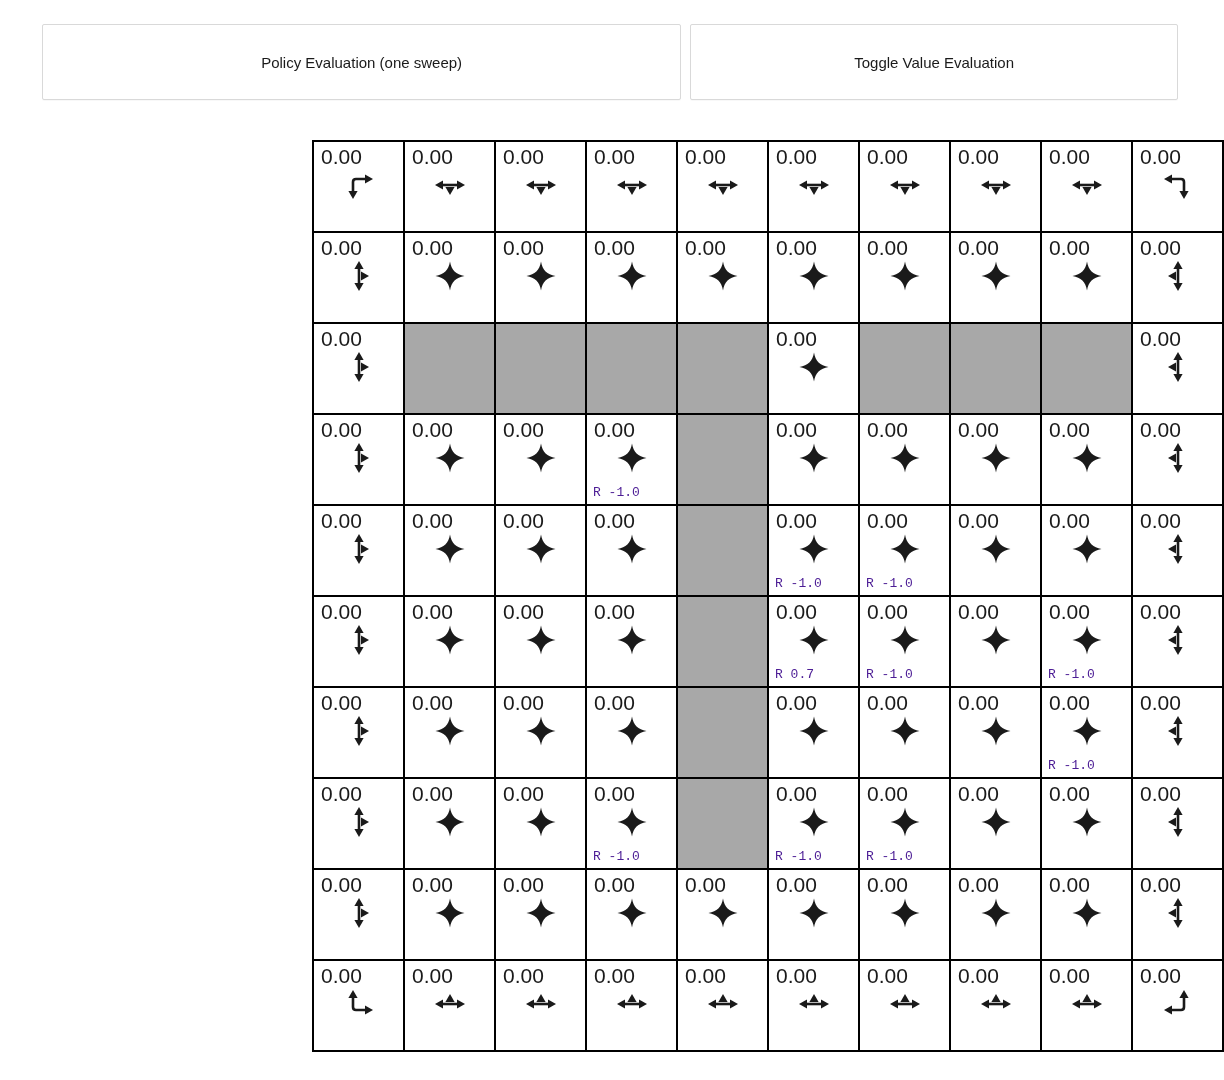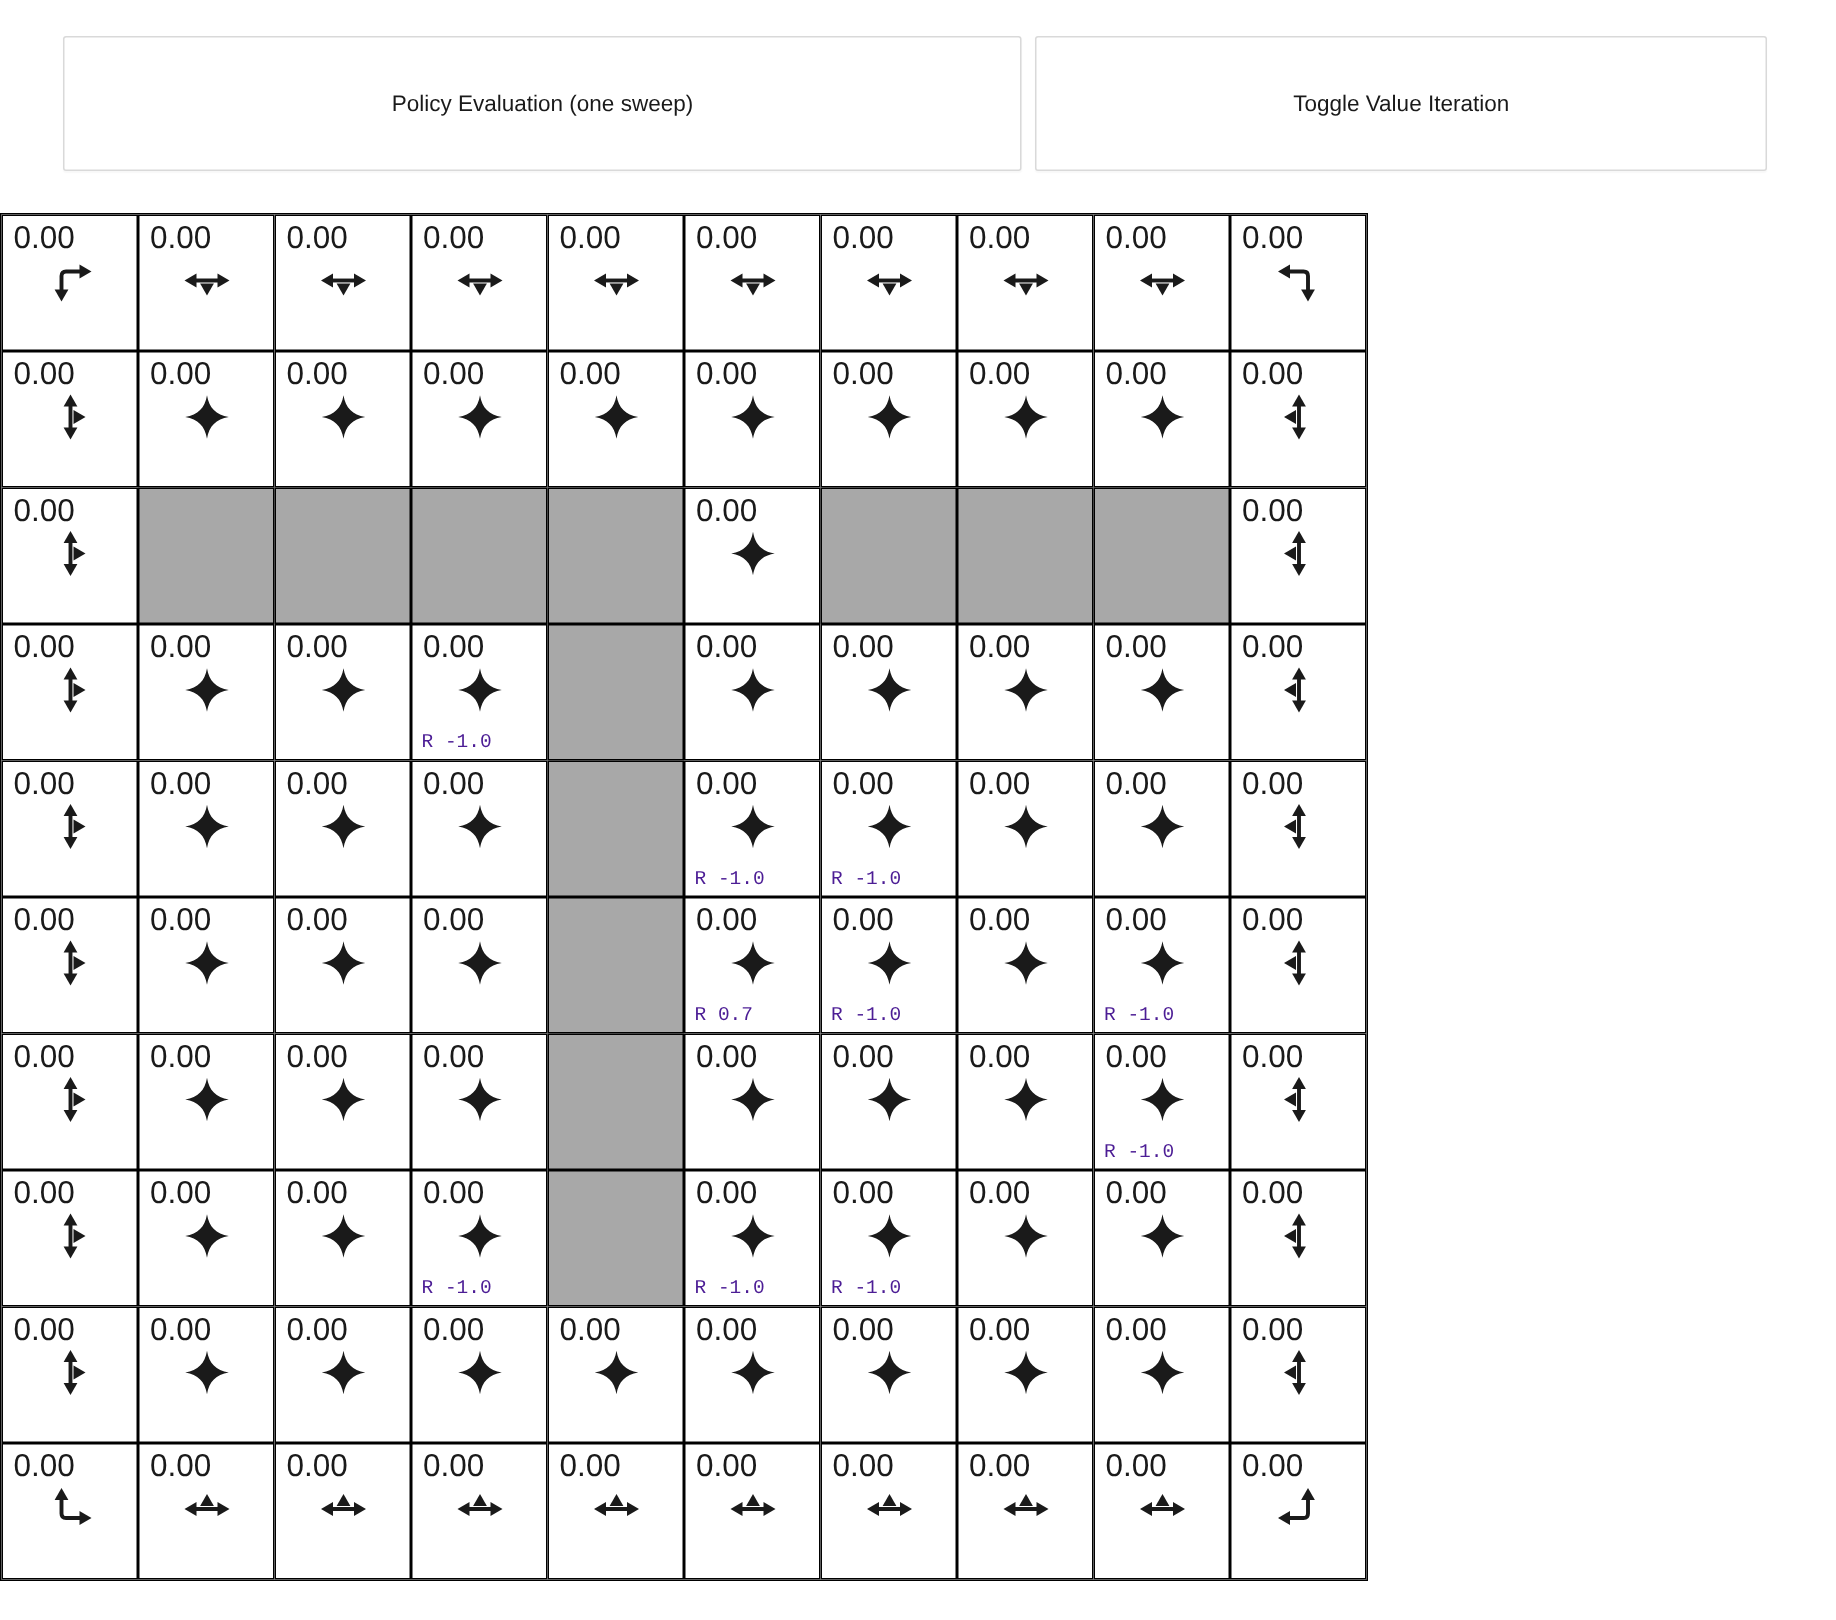--- a/index.html
+++ b/index.html
@@ -1,42 +1,42 @@
 <!DOCTYPE html>
 <html style="--wall: #a8a8a8; --btn-border: #d9d9d9;"><head>
 <meta charset="utf-8">
 <style>
   html,body{margin:0;padding:0;background:#ffffff;}
   body{width:1224px;height:1080px;font-family:"Liberation Sans",sans-serif;overflow:hidden;}
 
   
   .toolbar{display:flex;gap:9px;padding:24px 46px 0 42px;}
   .btn{
-    flex:1;height:90px;background:#ffffff;
+    flex:1;height:76px;background:#ffffff;
     border:1px solid var(--btn-border,#d9d9d9);border-radius:2px;
     font-family:"Liberation Sans",sans-serif;font-size:15px;color:#1a1a1a;
     cursor:pointer;box-shadow:0 1px 1px rgba(0,0,0,0.03);
   }
   .btn.wide{flex:1.32;}
 
   
-  .grid-wrap{margin-top:28px;display:flex;justify-content:flex-start;}
+  .grid-wrap{margin-top:40px;display:flex;justify-content:flex-end;}
   .grid{display:grid;grid-template-columns:repeat(10,91px);grid-auto-rows:91px;border:1px solid #000;}
   .cell{position:relative;border:1px solid #000;background:#ffffff;box-sizing:border-box;}
   .cell.wall{background:var(--wall,#a8a8a8);}
   .value{position:absolute;top:3px;left:7px;font-size:21px;color:#1a1a1a;}
   .arrow{position:absolute;top:26px;left:50%;transform:translateX(-50%);width:34px;height:34px;}
   .reward{position:absolute;bottom:4px;left:6px;font-size:13px;color:#4c1d95;font-family:Liberation Mono, monospace;}
 </style>
 </head>
 <body>
 
 <div class="toolbar">
   <button class="btn wide">Policy Evaluation (one sweep)</button>
-  <button class="btn">Toggle Value Iteration</button>
+  <button class="btn">Toggle Value Evaluation</button>
 </div>
 
 <div class="grid-wrap">
   <div class="grid" id="grid">
       <div class="cell">
         <span class="value">0.00</span>
         <div class="arrow"><svg width="34" height="34" viewBox="0 0 34 34" fill="#1a1a1a" stroke="none" aria-hidden="true">
             <path d="M11 25 L11 14 Q11 11 14 11 L25 11" stroke="#1a1a1a" stroke-width="2.6" fill="none"></path>
             <polygon points="11,31 6.4,23 15.6,23"></polygon>
             <polygon points="31,11 23,6.4 23,15.6"></polygon>

